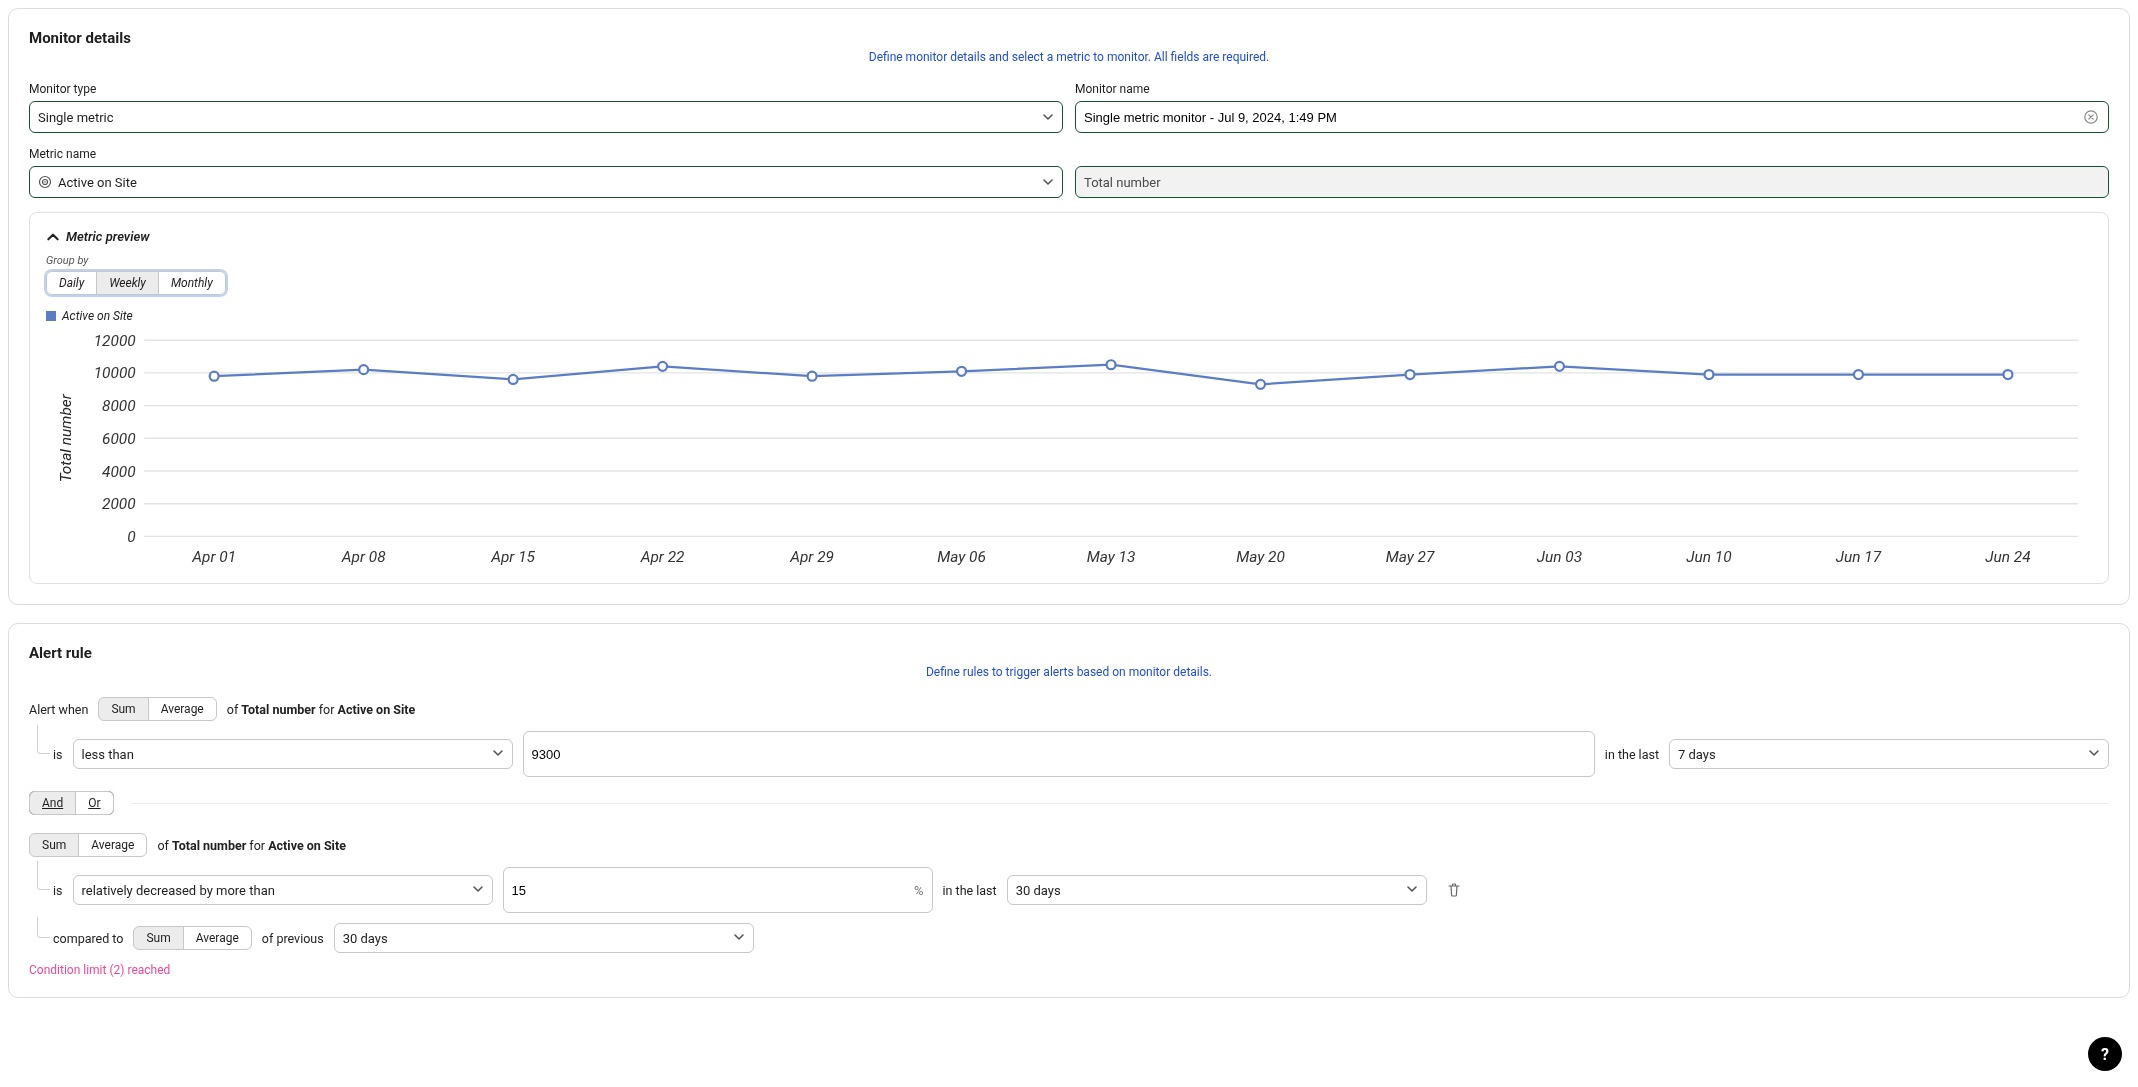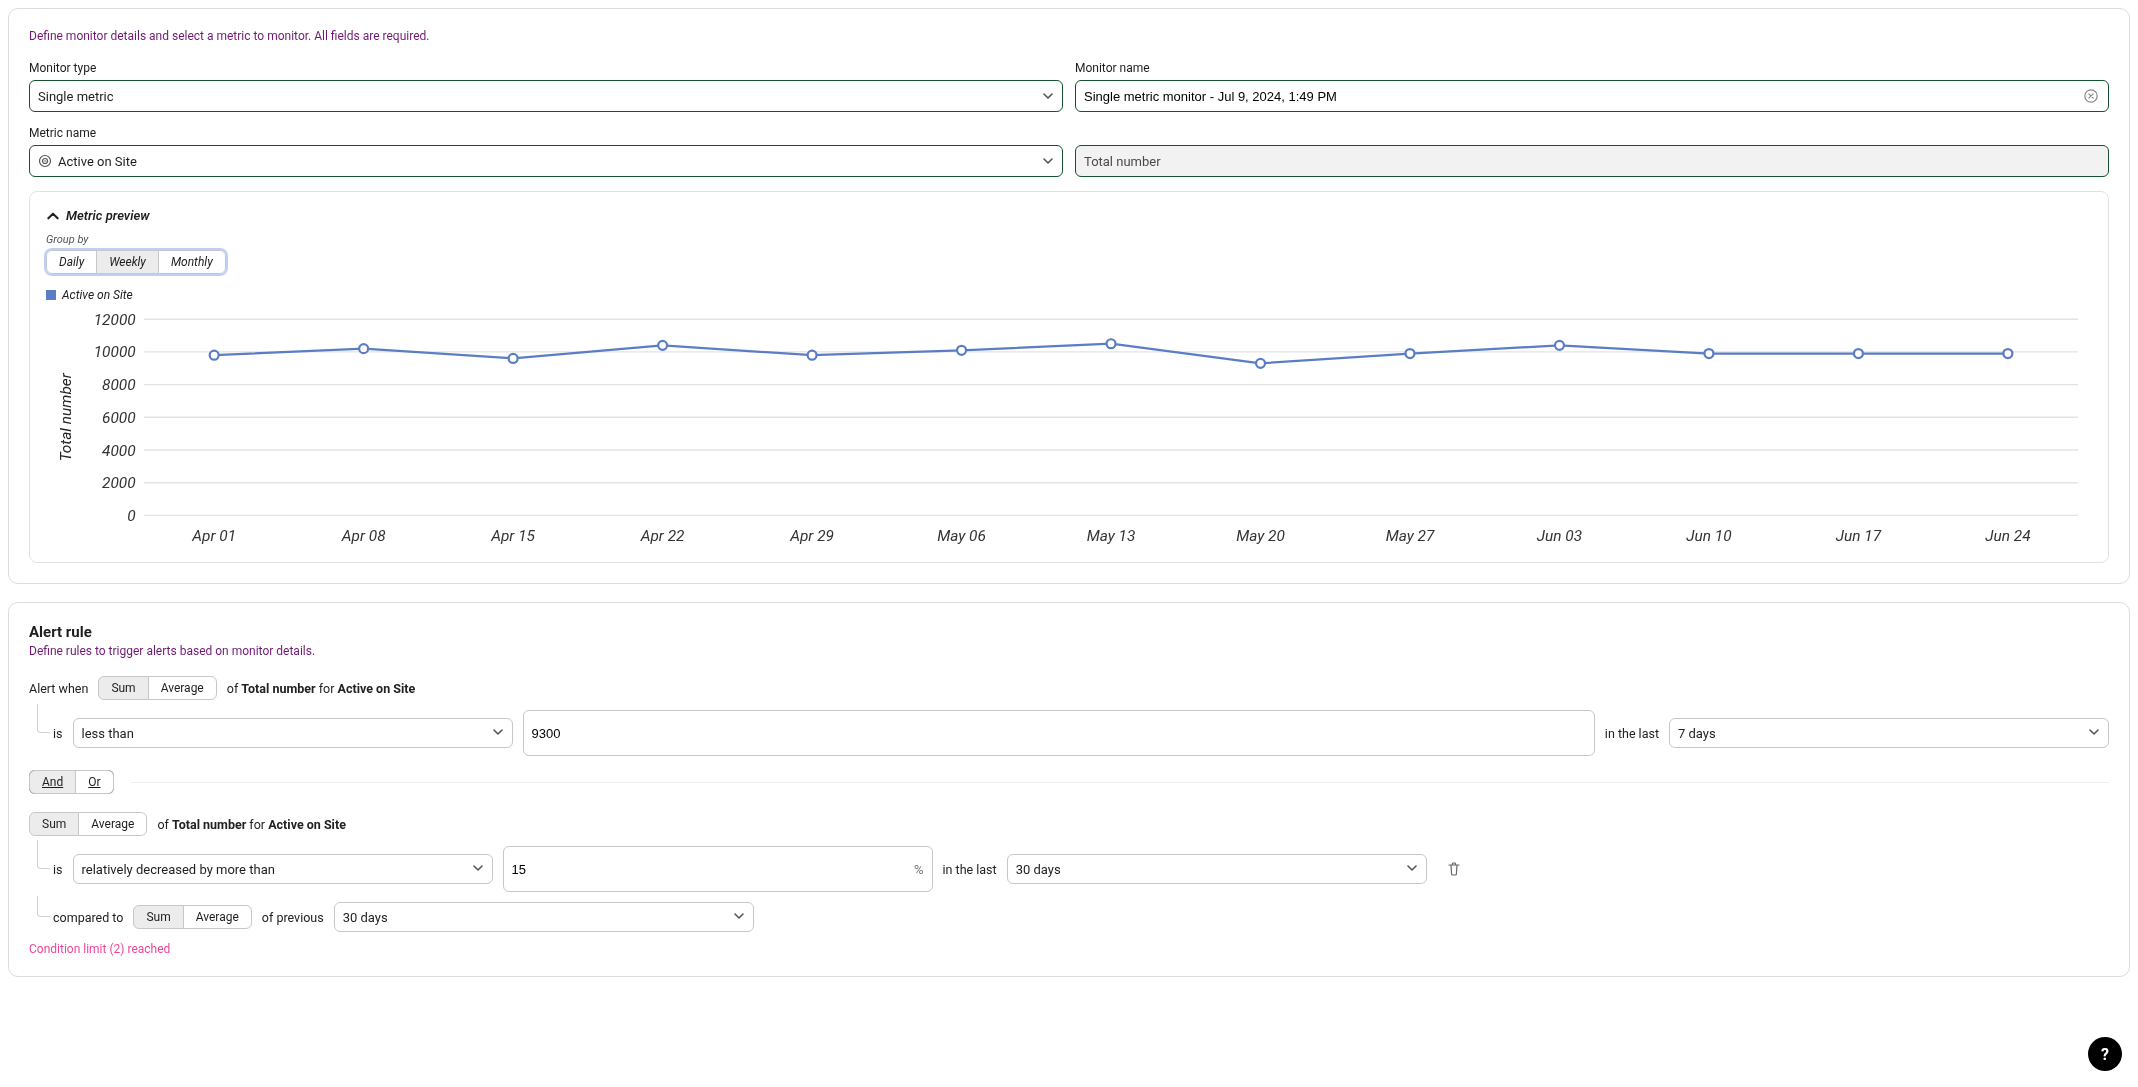--- a/index.html
+++ b/index.html
@@ -17,22 +17,23 @@
     margin-bottom: 18px;
     background: #fff;
   }
   .section-title {
     font-size: 15px;
     font-weight: 700;
     margin-bottom: 3px;
   }
   .section-sub {
     font-size: 12px;
-    color: #701a75;
+    color: #1d4ed8;
     margin-bottom: 18px;
+    text-align: center;
   }
   .row-2 {
     display: flex;
     gap: 12px;
     margin-bottom: 14px;
   }
   .col { flex: 1; display: flex; flex-direction: column; }
   .field-label {
     font-size: 12px;
     color: #1e1e1e;
@@ -187,20 +188,21 @@
     background:#000; color:#fff;
     display:flex; align-items:center; justify-content:center;
     font-size: 16px; font-weight:700;
     cursor:pointer;
   }
 </style>
 </head>
 <body>
 
 <div class="card">
+  <div class="section-title">Monitor details</div>
   <div class="section-sub">Define monitor details and select a metric to monitor. All fields are required.</div>
 
   <div class="row-2">
     <div class="col">
       <div class="field-label">Monitor type</div>
       <div class="control">
         <span>Single metric</span>
         <span class="spacer"></span>
         <span class="chev">
           <svg width="12" height="12" viewBox="0 0 12 12">

